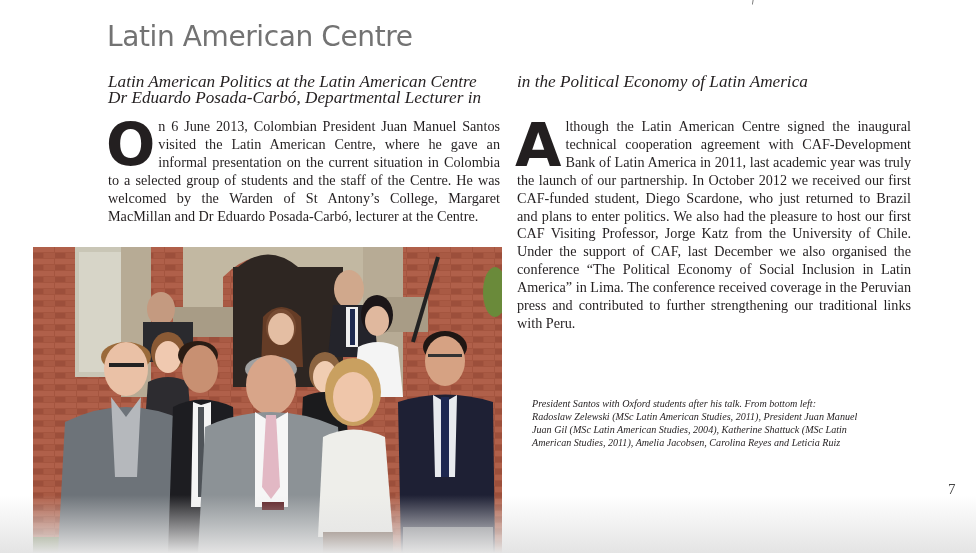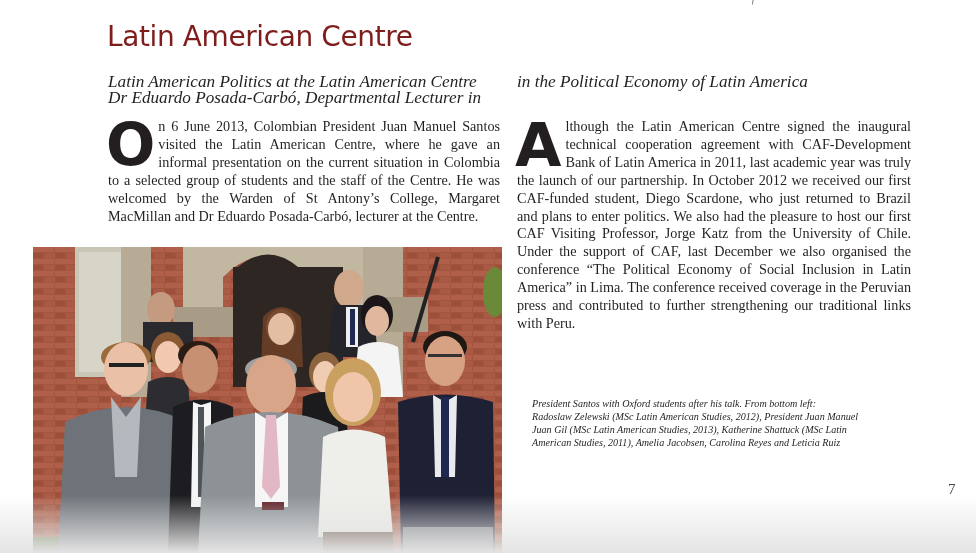--- a/index.html
+++ b/index.html
@@ -31,21 +31,21 @@
     }
     .title {
       position: absolute;
       left: 107px;
       top: 20px;
       margin: 0;
       font-family: "DejaVu Sans", sans-serif;
       font-weight: normal;
       font-size: 28px;
       letter-spacing: -0.4px;
-      color: #7f1d1d;
+      color: #737373;
       white-space: nowrap;
     }
     .byline {
       position: absolute;
       margin: 0;
       font-family: "Liberation Serif", serif;
       font-style: italic;
       font-weight: normal;
       font-size: 17.2px;
       line-height: 16px;
@@ -223,20 +223,20 @@
     <rect x="395" y="107" width="34" height="3" fill="#333"></rect>
     <path d="M365 155 Q412 140 460 155 L462 306 L368 306 Z" fill="#1e2034"></path>
     <path d="M400 148 L412 155 L424 148 L422 230 L402 230 Z" fill="#e8eaee"></path>
     <rect x="408" y="150" width="8" height="80" fill="#1e2850"></rect>
     <rect x="370" y="280" width="90" height="26" fill="#7c7e84"></rect>
   </svg>
 </div>
 
 <p class="caption">
   <span>President Santos with Oxford students after his talk. From bottom left:</span>
-  <span>Radoslaw Zelewski (MSc Latin American Studies, 2012), President Juan Manuel</span>
-  <span>Juan Gil (MSc Latin American Studies, 2013), Katherine Shattuck (MSc Latin</span>
+  <span>Radoslaw Zelewski (MSc Latin American Studies, 2011), President Juan Manuel</span>
+  <span>Juan Gil (MSc Latin American Studies, 2004), Katherine Shattuck (MSc Latin</span>
   <span>American Studies, 2011), Amelia Jacobsen, Carolina Reyes and Leticia Ruiz</span>
 </p>
 
 <div class="page-number">7</div>
 
 <div class="page-fade"></div>
 
 </body></html>

